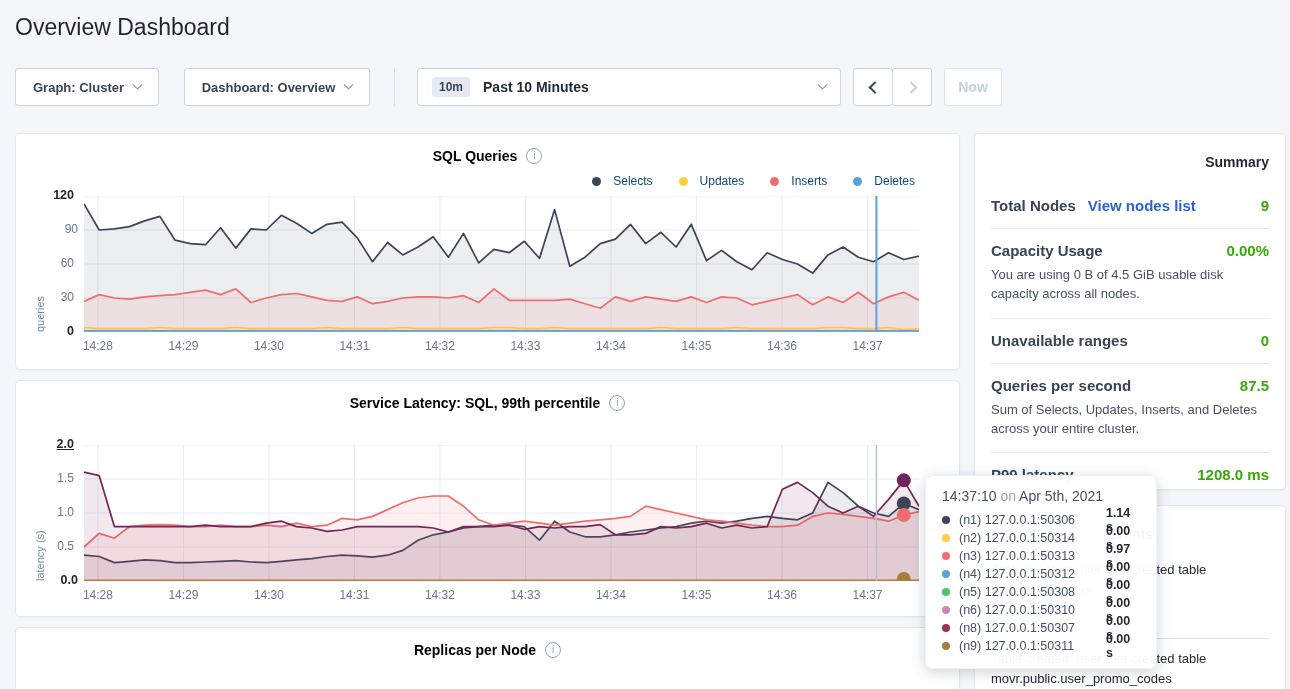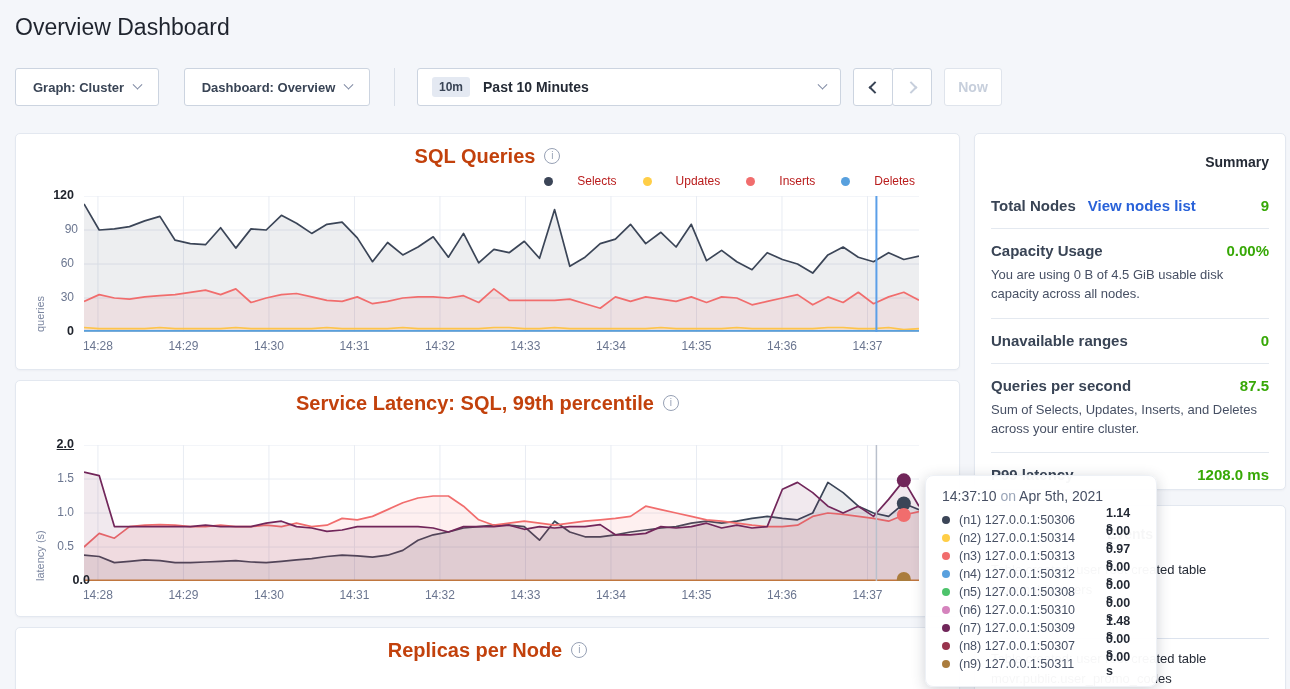--- a/index.html
+++ b/index.html
@@ -37,26 +37,26 @@
 
   
   .card { background:#fff; border:1px solid #e3e8f0; border-radius:5px; box-shadow:0 1px 2px rgba(40,50,70,0.04); }
   .main-left  { position:absolute; top:133px; left:15px;  width:945px; }
   .main-right { position:absolute; top:133px; left:974px; width:312px; }
   .chart-card { margin-bottom:10px; }
   .c1,.c2 { height:237px; }
   .c3 { height:140px; }
 
   .chart-title-row { display:flex; align-items:center; justify-content:center; gap:9px; height:28px; margin-top:8px; }
-  .chart-title { font-size:20px; font-weight:700; color:#c2410c; }
+  .chart-title { font-size:14px; font-weight:700; color:#000000; }
   .info-icon { width:16px; height:16px; border:1px solid #97a1b5; border-radius:50%; color:#97a1b5; font-size:10px; line-height:14px; text-align:center; font-style:normal; cursor:pointer; }
   .info-icon::before { content:"i"; }
 
   .legend-row { display:flex; justify-content:flex-end; align-items:center; gap:26px; height:18px; padding-right:44px; margin-top:2px; }
-  .legend-item { display:flex; align-items:center; gap:24px; font-size:12px; color:#b91c1c; }
+  .legend-item { display:flex; align-items:center; gap:12px; font-size:12px; color:#0c4a6e; }
   .legend-dot { width:9px; height:9px; border-radius:50%; }
 
   .chart-body { position:relative; height:166px; margin:0 12px 0 16px; }
   .c1 .chart-body { margin-top:6px; }
   .c2 .chart-body { margin-top:28px; }
   .plot { position:absolute; left:52px; right:28px; top:0; bottom:30px; cursor:crosshair; }
   .ylabel { position:absolute; left:2px; top:0; bottom:30px; display:flex; align-items:center; writing-mode:vertical-rl; transform:rotate(180deg); font-size:11px; color:#7b86a0; }
   .ytick { position:absolute; text-align:right; font-size:12px; color:#6b7690; }
   .ytick.strong { font-weight:700; color:#20242d; font-size:12.5px; }
   .xtick { position:absolute; width:60px; text-align:center; font-size:12px; color:#6b7690; }
@@ -223,21 +223,21 @@
             <polyline points="0.0,102.0 15.2,88.4 30.4,93.2 45.5,81.6 60.7,80.2 75.9,79.6 91.1,80.2 106.3,81.6 121.5,81.6 136.6,80.2 151.8,81.6 167.0,81.6 182.2,80.2 197.4,81.6 212.5,78.2 227.7,81.6 242.9,80.2 258.1,73.4 273.3,74.8 288.5,71.4 303.6,64.6 318.8,57.8 334.0,53.0 349.2,51.0 364.4,51.0 379.5,61.2 394.7,74.8 409.9,80.2 425.1,78.2 440.3,76.2 455.5,78.2 470.6,80.2 485.8,78.2 501.0,76.2 516.2,74.8 531.4,73.4 546.5,71.4 561.7,61.2 576.9,64.6 592.1,68.0 607.3,71.4 622.5,74.8 637.6,76.2 652.8,78.2 668.0,80.2 683.2,81.6 698.4,81.6 713.5,80.2 728.7,71.4 743.9,68.0 759.1,69.4 774.3,71.4 789.5,73.4 804.6,76.2 819.8,70.0 835.0,66.6" fill="none" stroke="#f16d6d" stroke-width="1.7" stroke-linejoin="round"></polyline>
             <path d="M0,136 L0.0,27.2 L15.2,30.6 L30.4,81.6 L45.5,81.6 L60.7,81.6 L75.9,81.6 L91.1,81.6 L106.3,81.6 L121.5,80.2 L136.6,81.6 L151.8,81.6 L167.0,81.6 L182.2,78.2 L197.4,76.2 L212.5,81.6 L227.7,83.0 L242.9,86.4 L258.1,85.0 L273.3,81.6 L288.5,81.6 L303.6,81.6 L318.8,81.6 L334.0,81.6 L349.2,83.0 L364.4,87.0 L379.5,81.6 L394.7,81.6 L409.9,81.6 L425.1,80.2 L440.3,84.3 L455.5,81.6 L470.6,83.0 L485.8,81.6 L501.0,81.6 L516.2,79.6 L531.4,89.8 L546.5,89.8 L561.7,88.4 L576.9,81.6 L592.1,83.0 L607.3,81.6 L622.5,78.2 L637.6,83.0 L652.8,80.2 L668.0,83.0 L683.2,81.6 L698.4,44.2 L713.5,37.4 L728.7,47.6 L743.9,61.2 L759.1,68.0 L774.3,61.2 L789.5,71.4 L804.6,54.4 L819.8,35.4 L835.0,61.2 L835,136 Z" fill="rgba(113,38,90,0.10)" stroke="none"></path>
             <polyline points="0.0,27.2 15.2,30.6 30.4,81.6 45.5,81.6 60.7,81.6 75.9,81.6 91.1,81.6 106.3,81.6 121.5,80.2 136.6,81.6 151.8,81.6 167.0,81.6 182.2,78.2 197.4,76.2 212.5,81.6 227.7,83.0 242.9,86.4 258.1,85.0 273.3,81.6 288.5,81.6 303.6,81.6 318.8,81.6 334.0,81.6 349.2,83.0 364.4,87.0 379.5,81.6 394.7,81.6 409.9,81.6 425.1,80.2 440.3,84.3 455.5,81.6 470.6,83.0 485.8,81.6 501.0,81.6 516.2,79.6 531.4,89.8 546.5,89.8 561.7,88.4 576.9,81.6 592.1,83.0 607.3,81.6 622.5,78.2 637.6,83.0 652.8,80.2 668.0,83.0 683.2,81.6 698.4,44.2 713.5,37.4 728.7,47.6 743.9,61.2 759.1,68.0 774.3,61.2 789.5,71.4 804.6,54.4 819.8,35.4 835.0,61.2" fill="none" stroke="#71265a" stroke-width="1.7" stroke-linejoin="round"></polyline>
             <polyline points="0.0,135.3 15.2,135.3 30.4,135.3 45.5,135.3 60.7,135.3 75.9,135.3 91.1,135.3 106.3,135.3 121.5,135.3 136.6,135.3 151.8,135.3 167.0,135.3 182.2,135.3 197.4,135.3 212.5,135.3 227.7,135.3 242.9,135.3 258.1,135.3 273.3,135.3 288.5,135.3 303.6,135.3 318.8,135.3 334.0,135.3 349.2,135.3 364.4,135.3 379.5,135.3 394.7,135.3 409.9,135.3 425.1,135.3 440.3,135.3 455.5,135.3 470.6,135.3 485.8,135.3 501.0,135.3 516.2,135.3 531.4,135.3 546.5,135.3 561.7,135.3 576.9,135.3 592.1,135.3 607.3,135.3 622.5,135.3 637.6,135.3 652.8,135.3 668.0,135.3 683.2,135.3 698.4,135.3 713.5,135.3 728.7,135.3 743.9,135.3 759.1,135.3 774.3,135.3 789.5,135.3 804.6,135.3 819.8,135.3 835.0,135.3" fill="none" stroke="#c0763e" stroke-width="1.7" stroke-linejoin="round"></polyline>
             <line x1="792.415" y1="0" x2="792.415" y2="136" stroke="#b9c0cc" stroke-width="1.5"></line>
             <circle cx="819.8197" cy="35.36" r="7" fill="#71265a"></circle>
             <circle cx="819.8197" cy="58.480000000000004" r="7" fill="#3b4557"></circle>
             <circle cx="819.8197" cy="70.04" r="7" fill="#f16d6d"></circle>
             <circle cx="819.8197" cy="133.96" r="7" fill="#aa7c3d"></circle>
           </svg></div>
-    <span class="ytick strong" style="left: 16px; width: 42px; top: 128px;">0.0</span>
+    <span class="ytick strong" style="left: 4px; width: 42px; top: 128px;">0.0</span>
         <span class="ytick" style="left: 0px; width: 42px; top: 94px;">0.5</span>
         <span class="ytick" style="left: 0px; width: 42px; top: 60px;">1.0</span>
         <span class="ytick" style="left: 0px; width: 42px; top: 26px;">1.5</span>
         <span class="ytick strong" style="left: 0px; width: 42px; top: -8px; text-decoration: underline;">2.0</span>
         <span class="xtick" style="left: 35.9445px; top: 143px;">14:28</span>
         <span class="xtick" style="left: 121.448px; top: 143px;">14:29</span>
         <span class="xtick" style="left: 206.952px; top: 143px;">14:30</span>
         <span class="xtick" style="left: 292.457px; top: 143px;">14:31</span>
         <span class="xtick" style="left: 377.961px; top: 143px;">14:32</span>
         <span class="xtick" style="left: 463.464px; top: 143px;">14:33</span>
@@ -342,25 +342,20 @@
         <span class="tt-dot" style="background: rgb(77, 195, 107);"></span>
         <span class="tt-label">(n5) 127.0.0.1:50308</span>
         <span class="tt-val">0.00 s</span>
       </div>
       <div class="tt-row">
         <span class="tt-dot" style="background: rgb(213, 131, 189);"></span>
         <span class="tt-label">(n6) 127.0.0.1:50310</span>
         <span class="tt-val">0.00 s</span>
       </div>
       <div class="tt-row">
-        <span class="tt-dot" style="background: rgb(113, 38, 90);"></span>
-        <span class="tt-label">(n7) 127.0.0.1:50309</span>
-        <span class="tt-val">1.48 s</span>
-      </div>
-      <div class="tt-row">
         <span class="tt-dot" style="background: rgb(152, 52, 77);"></span>
         <span class="tt-label">(n8) 127.0.0.1:50307</span>
         <span class="tt-val">0.00 s</span>
       </div>
       <div class="tt-row">
         <span class="tt-dot" style="background: rgb(170, 124, 61);"></span>
         <span class="tt-label">(n9) 127.0.0.1:50311</span>
         <span class="tt-val">0.00 s</span>
       </div>
     </div>

